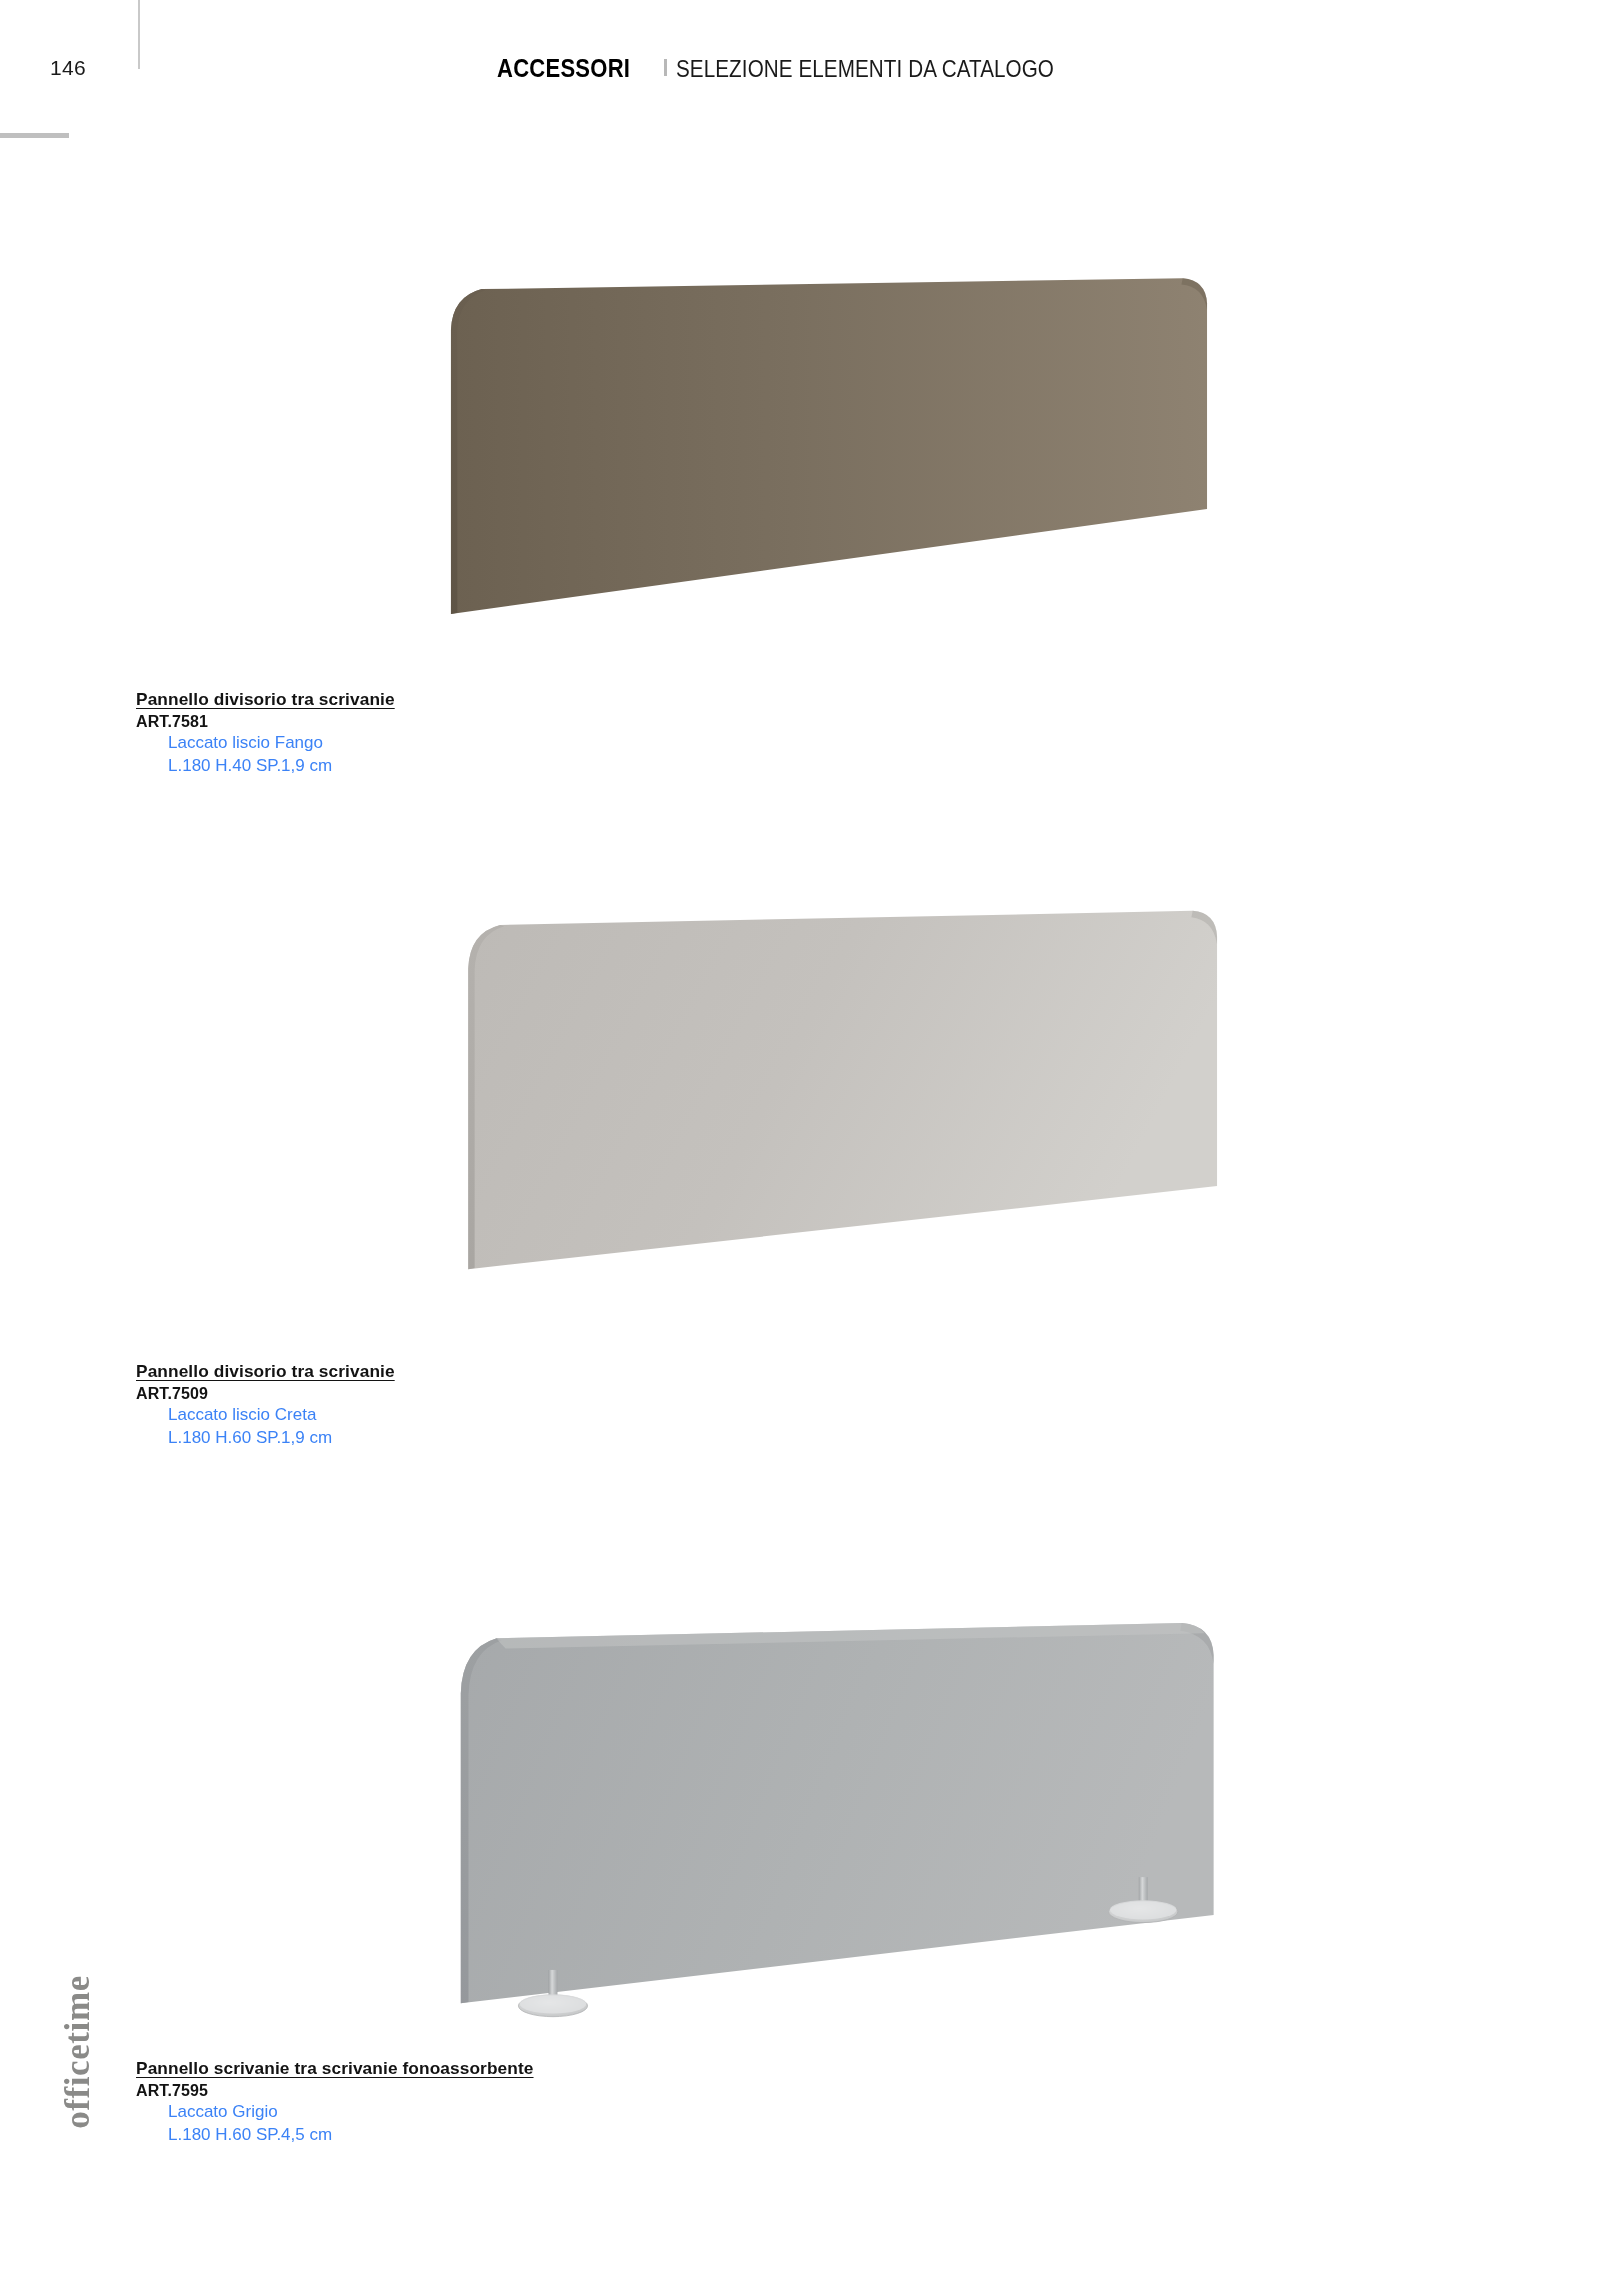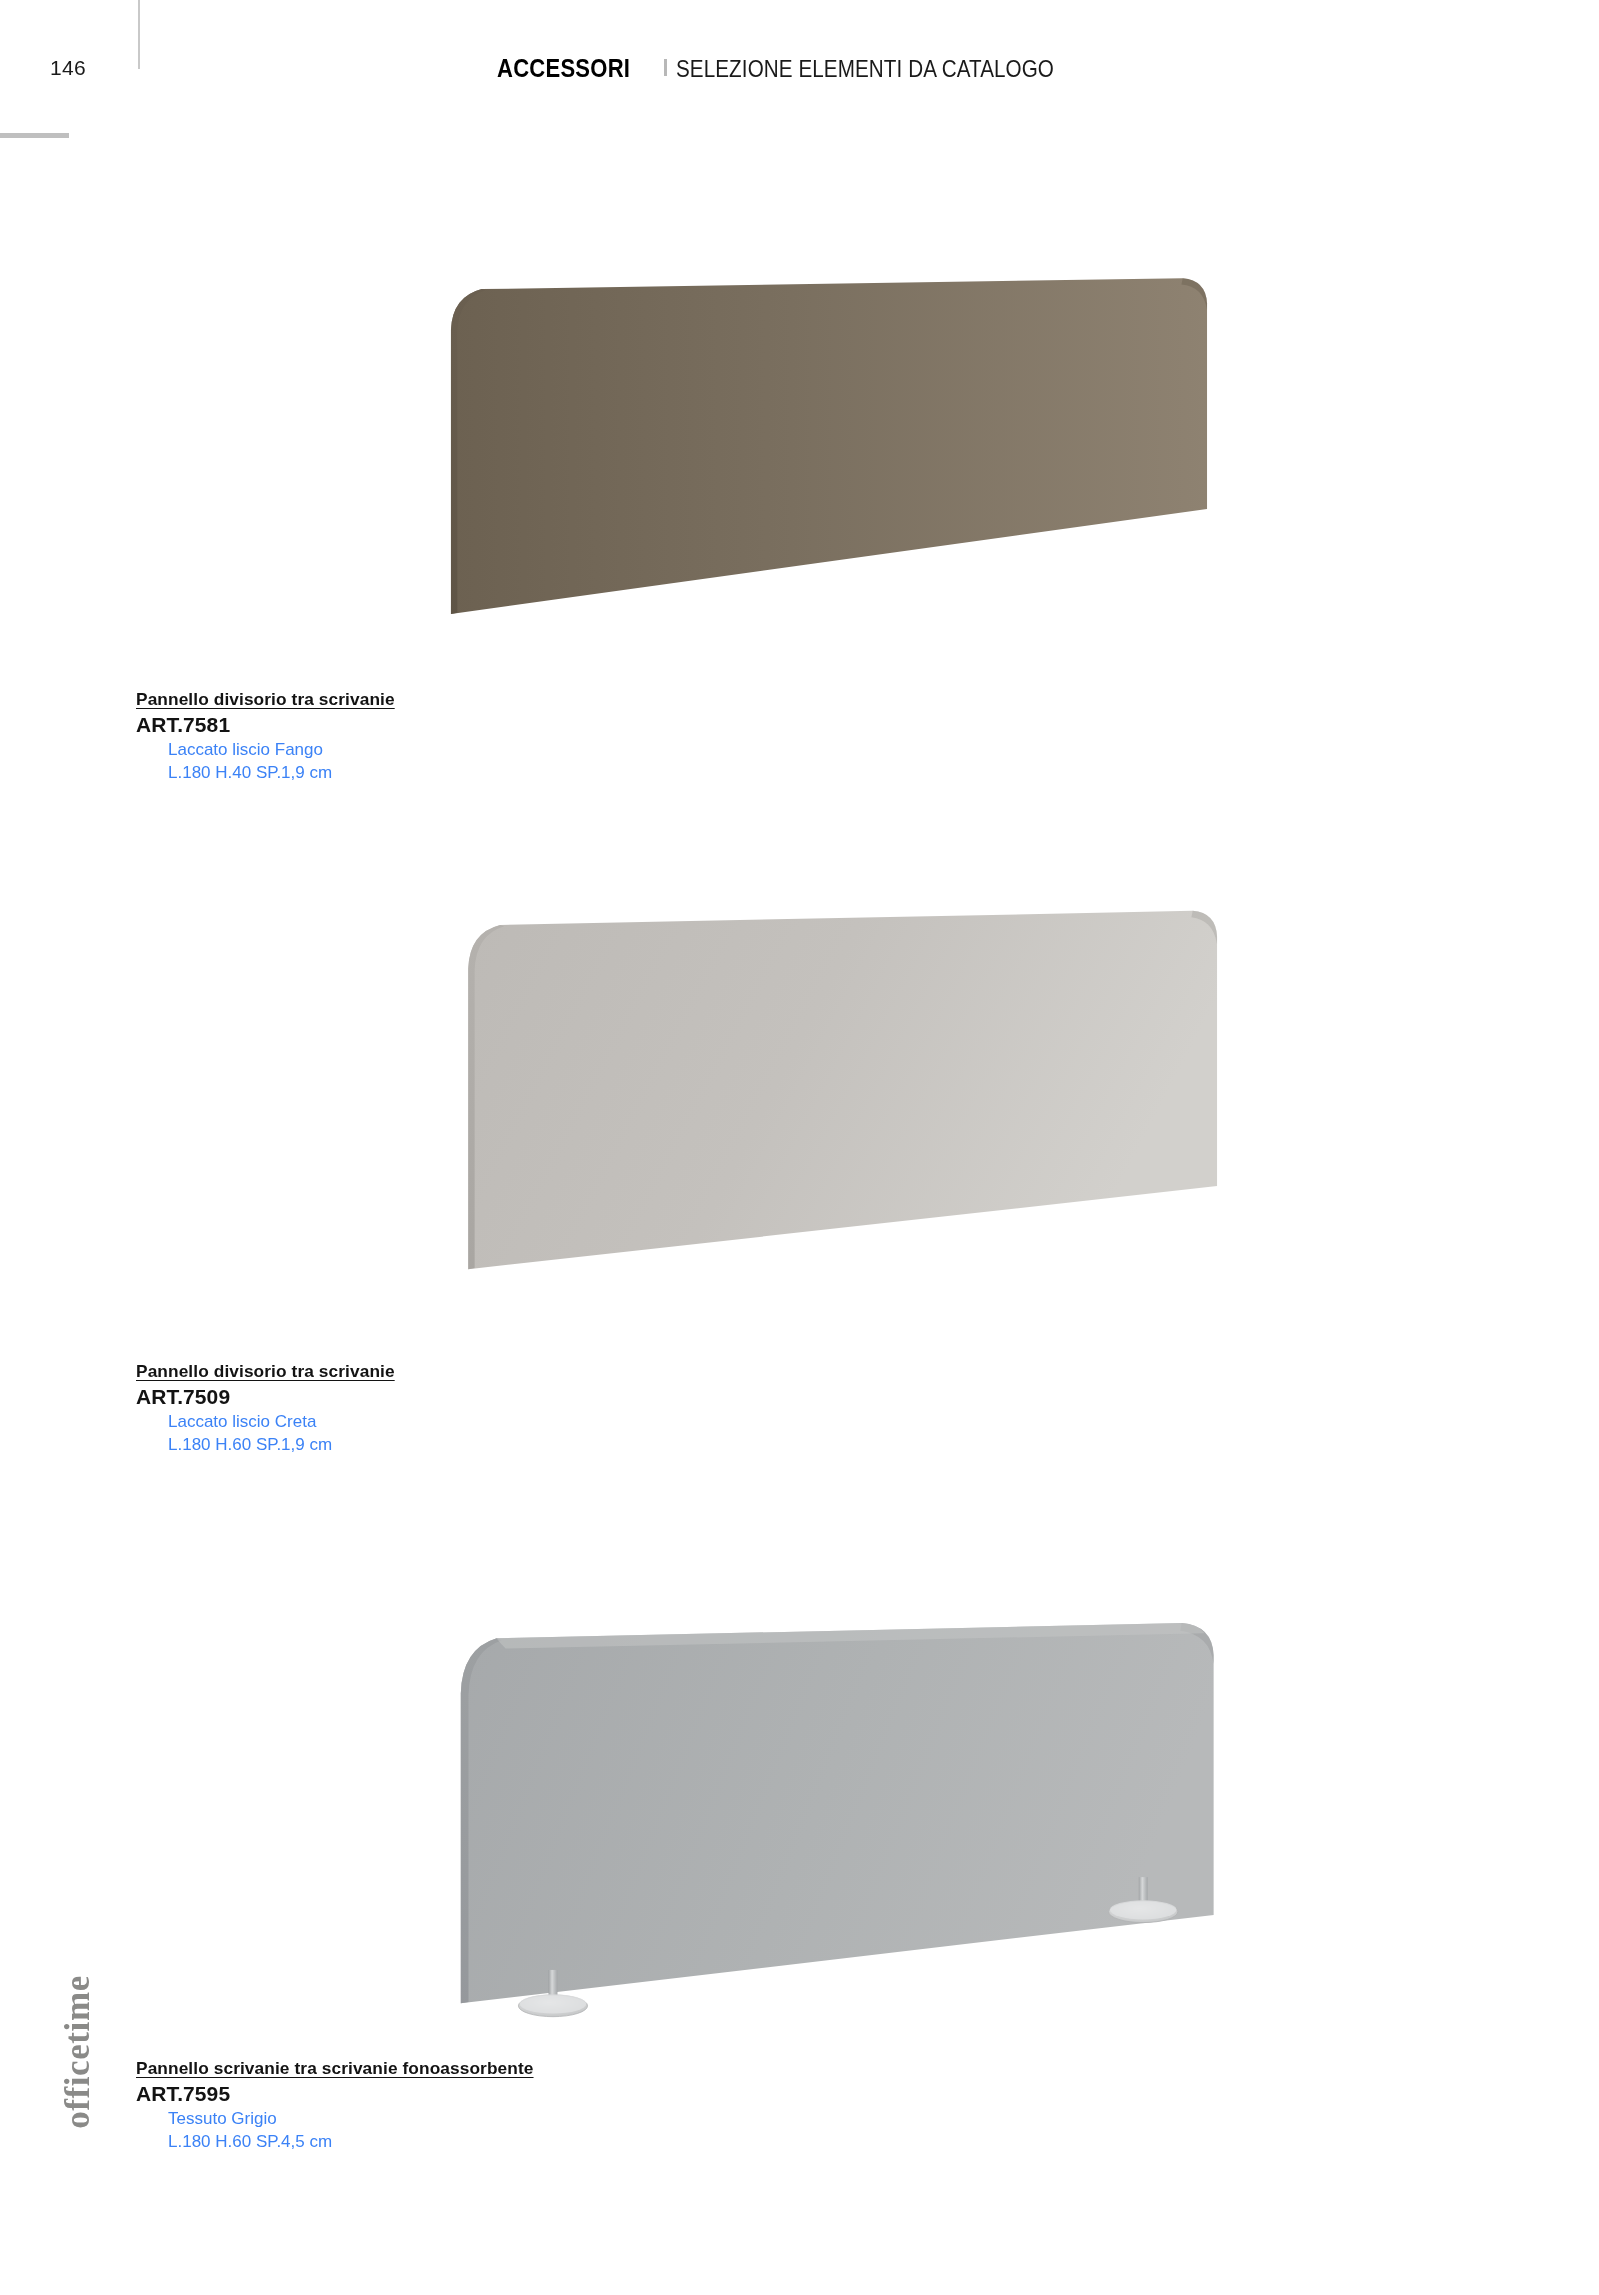--- a/index.html
+++ b/index.html
@@ -117,21 +117,21 @@
   .caption-title {
     font-weight: 700;
     font-size: 17.3px;
     text-decoration: underline;
     text-underline-offset: 2.6px;
     letter-spacing: 0.1px;
     display: inline-block;
   }
   .caption-art {
     font-weight: 700;
-    font-size: 21px;
+    font-size: 16px;
     letter-spacing: 0.1px;
   }
   .caption-line {
     font-weight: 400;
     font-size: 17px;
     color: #3b82f6;
     margin-left: 32px;
   }
 
   
@@ -251,19 +251,19 @@
           <rect x="1079" y="403" width="14" height="52" fill="url(#stemG)"></rect>
           <ellipse cx="1086" cy="457" rx="54" ry="17" fill="url(#footTop)" stroke="#B0B2B3" stroke-width="1.2"></ellipse>
           <ellipse cx="1086" cy="454" rx="52" ry="15" fill="#E2E3E4" opacity="0.75"></ellipse>
         </g>
       </svg>
     </div>
 
     <div class="caption" style="top:2057px;">
       <div><span class="caption-title">Pannello scrivanie tra scrivanie fonoassorbente</span></div>
       <div class="caption-art">ART.7595</div>
-      <div class="caption-line">Tessuto Grigio</div>
+      <div class="caption-line">Laccato Grigio</div>
       <div class="caption-line">L.180 H.60 SP.4,5 cm</div>
     </div>
   </div>
 
 </div>
 
 
 </body></html>

